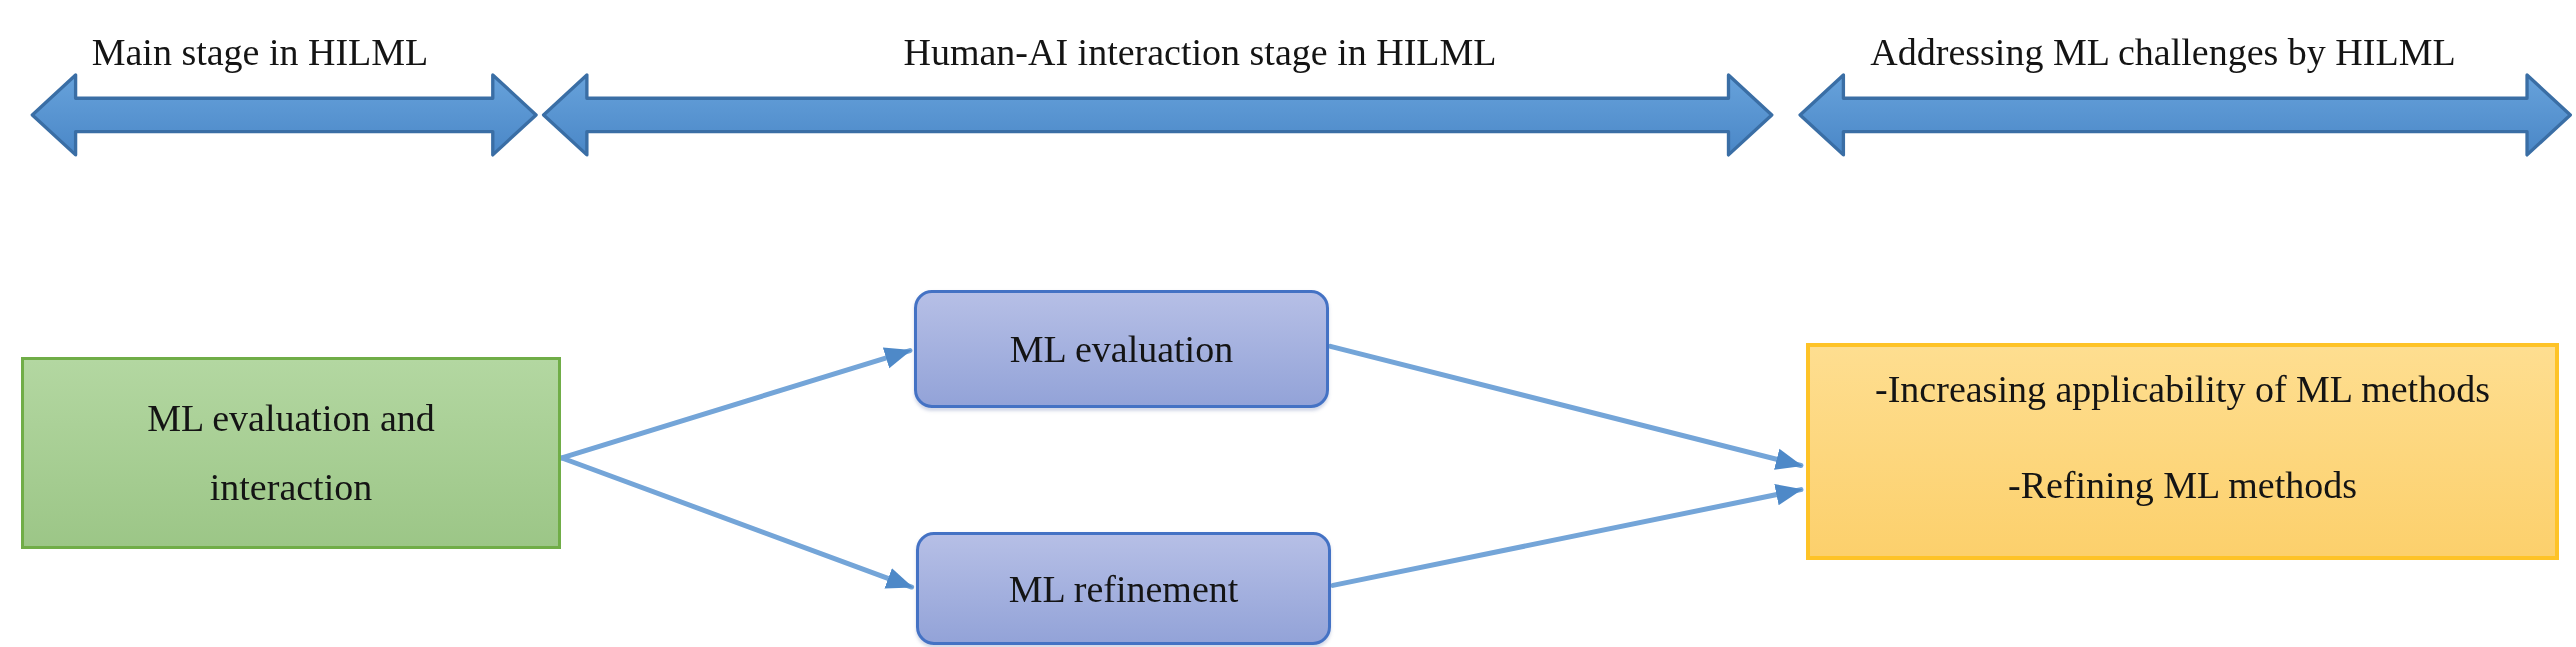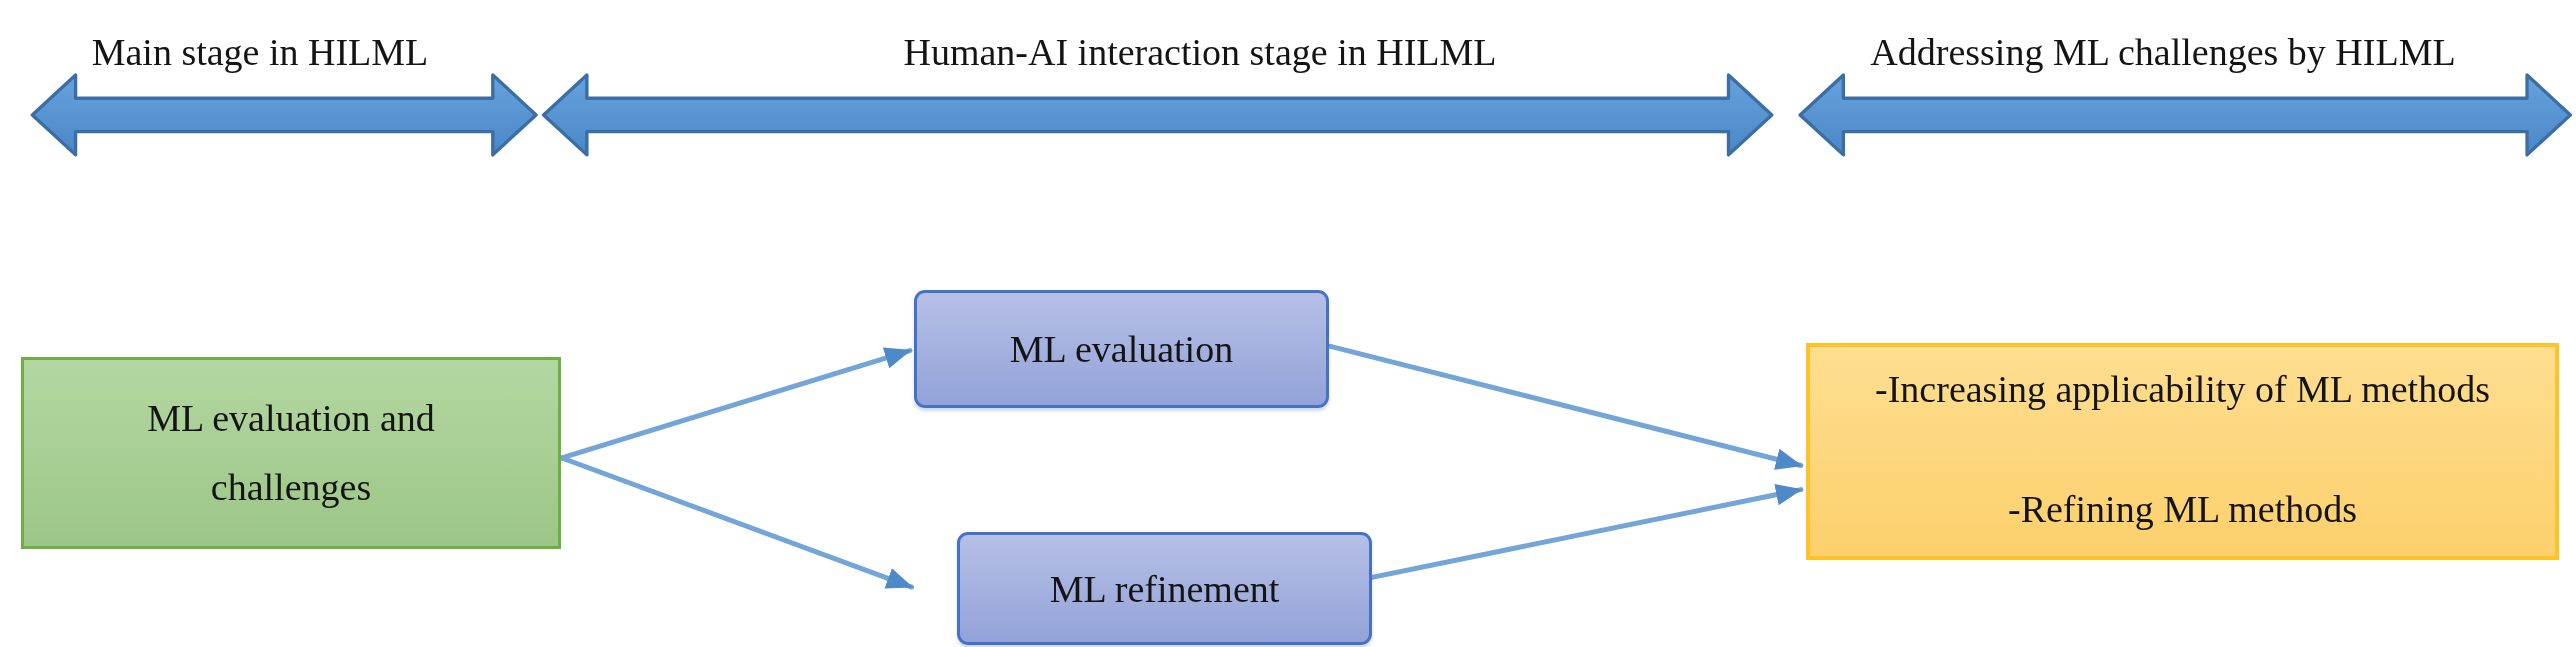--- a/index.html
+++ b/index.html
@@ -73,33 +73,33 @@
   .node-green{
     left:21px;top:357px;
     width:540px;height:192px;
     background:linear-gradient(to bottom,var(--green-fill-top),var(--green-fill-bottom));
     border:3.3px solid var(--green-border);
     line-height:1.82;
   }
   .node-blue{
     background:linear-gradient(to bottom,var(--blue-fill-top),var(--blue-fill-bottom));
     border:3.3px solid var(--blue-border);
-    border-radius:11px;
+    border-radius:18px;
     box-shadow:0 2.5px 3.3px rgba(80,100,160,0.25);
   }
   .node-blue.eval{left:914px;top:290px;width:415px;height:118px;}
-  .node-blue.refine{left:916px;top:532px;width:415px;height:113px;margin-left:41px;}
+  .node-blue.refine{left:916px;top:532px;width:415px;height:113px;}
   .node-yellow{
     left:1806px;top:343px;
     width:753px;height:217px;
     background:linear-gradient(to bottom,var(--yellow-fill-top),var(--yellow-fill-bottom));
     border:4.2px solid var(--yellow-border);
     justify-content:flex-start;
     padding-top:20px;
-    row-gap:76px;
+    row-gap:52px;
   }
   .line{white-space:nowrap;}
 </style>
 </head>
 <body>
 
 <div class="canvas">
 
   <svg class="arrow-layer" viewBox="0 0 3092 777" xmlns="http://www.w3.org/2000/svg">
     <defs>
@@ -121,21 +121,21 @@
     <line class="connector" x1="1597" y1="416" x2="2162" y2="559" marker-end="url(#connHead)"></line>
     <line class="connector" x1="1600" y1="703" x2="2162" y2="588" marker-end="url(#connHead)"></line>
   </svg>
 
   <div class="section-label label-1">Main stage in HILML</div>
   <div class="section-label label-2">Human-AI interaction stage in HILML</div>
   <div class="section-label label-3">Addressing ML challenges by HILML</div>
 
   <div class="node node-green">
     <div class="line">ML evaluation and</div>
-    <div class="line">challenges</div>
+    <div class="line">interaction</div>
   </div>
 
   <div class="node node-blue eval">
     <div class="line">ML evaluation</div>
   </div>
   <div class="node node-blue refine">
     <div class="line">ML refinement</div>
   </div>
 
   <div class="node node-yellow">

